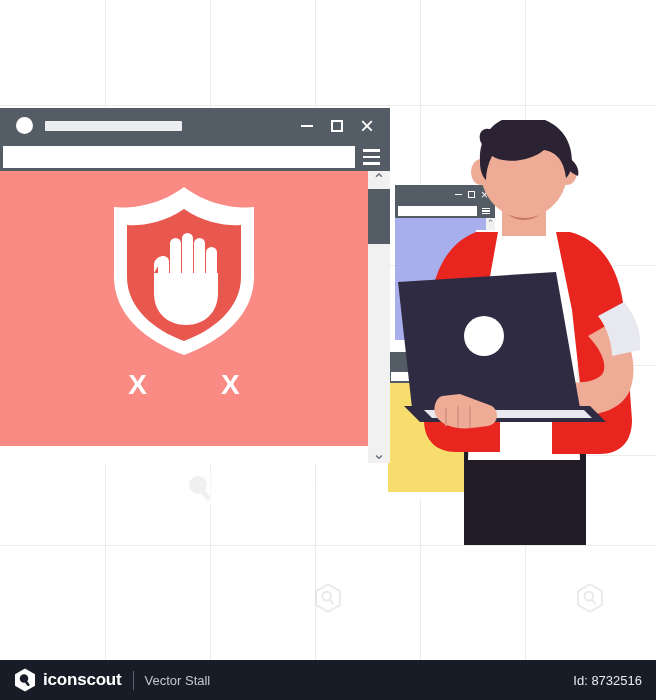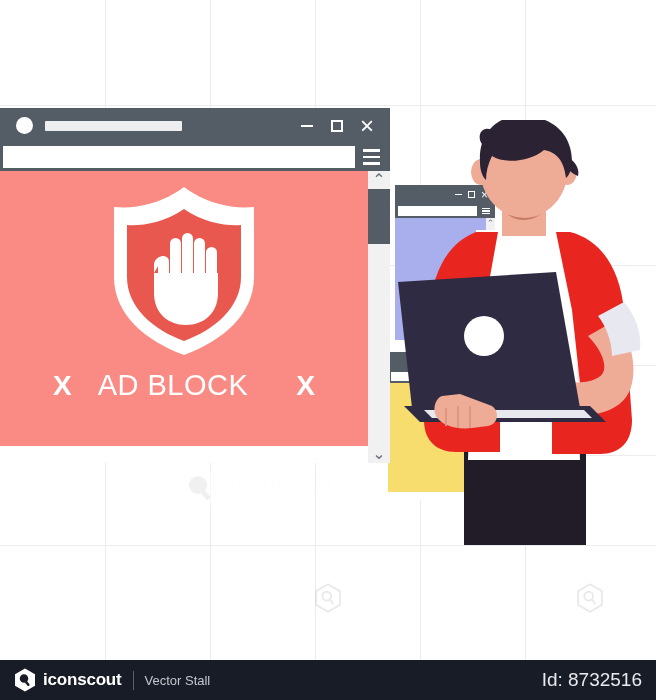--- a/index.html
+++ b/index.html
@@ -188,21 +188,21 @@
     background: #5a5f6b;
     margin: 0 11px;
   }
   #footer .fsub {
     color: #c4c7cf;
     font-size: 13px;
   }
   #footer .fid {
     margin-left: auto;
     color: #e8eaee;
-    font-size: 19px;
+    font-size: 13px;
   }
 </style>
 </head>
 <body>
 
 <div id="stage">
 
   <div id="grid-layer">
       <div class="grid-v" style="left: 105px; background: rgb(236, 236, 236);"></div>
       <div class="grid-v" style="left: 210px; background: rgb(236, 236, 236);"></div>
@@ -339,21 +339,20 @@
             <rect x="88" y="52" width="11" height="60" rx="5.5"></rect>
             <rect x="100" y="57" width="11" height="55" rx="5.5"></rect>
             <rect x="112" y="66" width="11" height="50" rx="5.5"></rect>
             <path d="M70 75 C64 75 60 79 60 84 L60 112 C60 132 74 144 92 144 C110 144 124 132 124 112 L124 92 L60 92 Z"></path>
             <rect x="64" y="75" width="11" height="34" rx="5.5"></rect>
           </g>
         </svg>
 
         <div class="adblock-caption" style="top:198px;">
           <span class="adblock-x" style="font-size:28px; margin-right:26px;">X</span>
-          <span class="adblock-label" style="font-size:29px;">AD BLOCK</span>
           <span class="adblock-x" style="font-size:28px; margin-left:48px;">X</span>
         </div>
       </div>
 
       <div class="sbar" style="width:22px;">
         <div class="sbar-arrow" style="height:18px;font-size:16px;line-height:16px;">⌃</div>
         <div class="sbar-thumb" style="height:55px;"></div>
         <div class="sbar-track"></div>
         <div class="sbar-arrow" style="height:18px;font-size:16px;line-height:16px;">⌄</div>
       </div>

